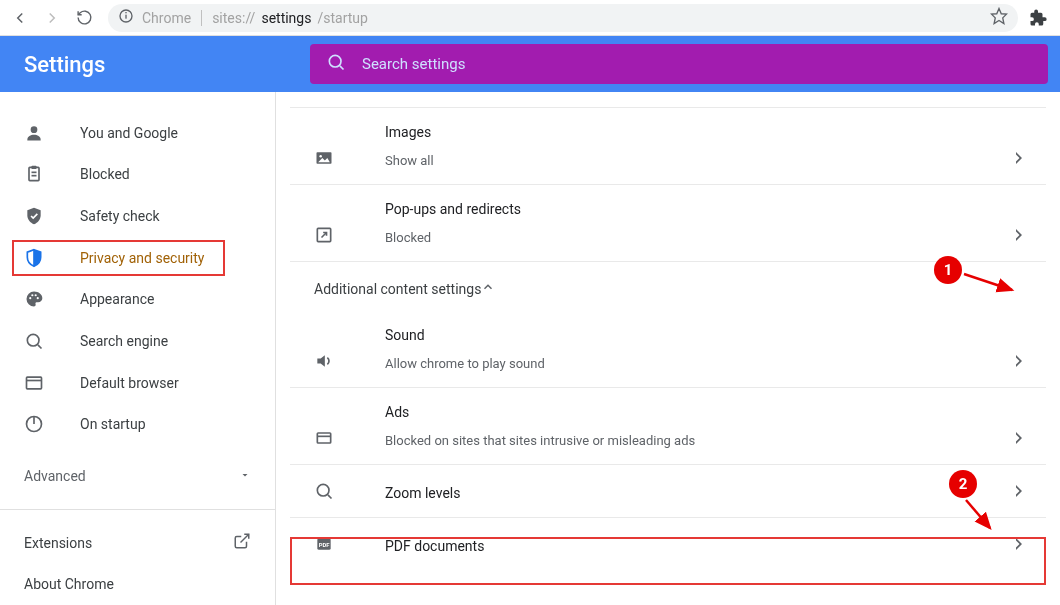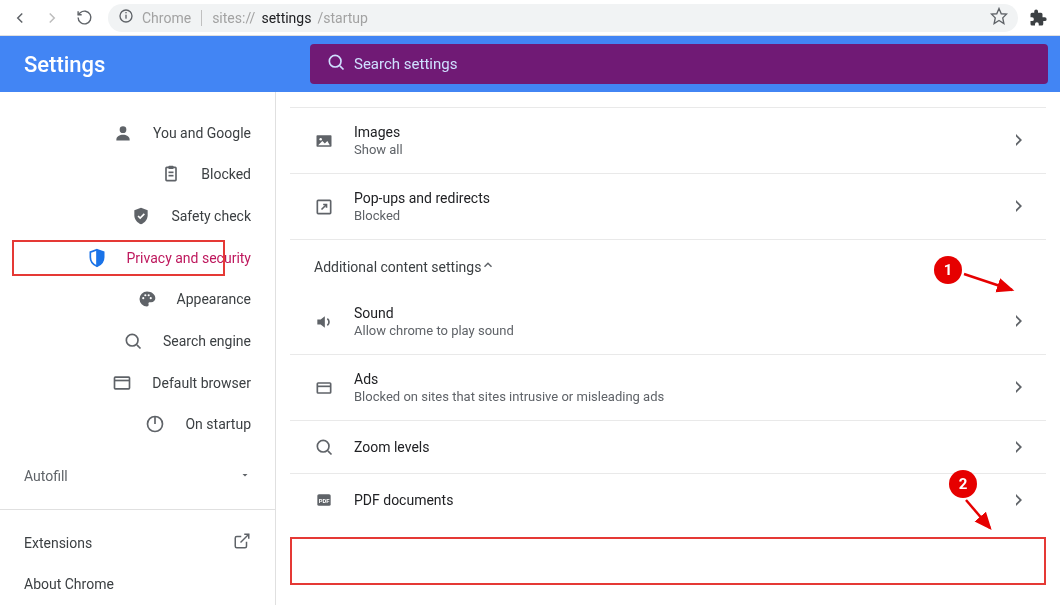--- a/index.html
+++ b/index.html
@@ -13,46 +13,46 @@
   .addr-text { font-size:14px; color:#a2a2a2; display:flex; align-items:center; gap:6px; }
   .addr-text .dark { color:#202124; }
   .addr-text .divider { width:1px; height:16px; background:#c0c0c0; margin:0 4px; }
   .star { color:#5f6368; }
   .ext-icon { width:32px; display:flex; justify-content:center; }
 
   
   .blue-bar { height:56px; background:#4285f4; display:flex; align-items:center; }
   .settings-title { width:310px; padding-left:24px; font-size:22px; font-weight:500; color:#fff; }
   .search-wrap { flex:1; margin-right:12px; }
-  .search-box { height:40px; background:#701a75; border-radius:4px; display:flex; align-items:center; padding:0 16px; gap:8px; color:#cfe0ff; }
+  .search-box { height:40px; background:#a21caf; border-radius:4px; display:flex; align-items:center; padding:0 16px; gap:16px; color:#cfe0ff; }
   .search-box input { flex:1; background:transparent; border:none; outline:none; font-size:15px; color:#fff; }
   .search-box input::placeholder { color:#cfe0ff; }
 
   
   .app-body { display:flex; height:calc(605px - 36px - 56px); }
   .sidebar { width:276px; border-right:1px solid #e0e0e0; padding-top:20px; display:flex; flex-direction:column; }
-  .nav-item { display:flex; align-items:center; gap:20px; height:44px; padding:0 24px; font-size:14px; color:#3c4043; cursor:pointer; position:relative;justify-content:flex-end; }
+  .nav-item { display:flex; align-items:center; gap:36px; height:44px; padding:0 24px; font-size:14px; color:#3c4043; cursor:pointer; position:relative; }
   .nav-item svg, .nav-item .nav-icon { width:20px; height:20px; color:#5f6368; flex-shrink:0; }
-  .nav-item.active { color:#be185d; }
+  .nav-item.active { color:#a16207; }
   .nav-item.active svg { color:#1a73e8; }
   .nav-highlight { position:absolute; left:12px; right:50px; top:3px; bottom:3px; border:2px solid #e53935; pointer-events:none; }
   .advanced-row { display:flex; align-items:center; justify-content:space-between; padding:0 24px; height:44px; color:#5f6368; font-size:14px; cursor:pointer; margin-top:10px; }
   .sidebar-sep { border:none; border-top:1px solid #e0e0e0; margin:12px 0; }
   .side-link { display:flex; align-items:center; justify-content:space-between; padding:0 24px; height:44px; color:#3c4043; font-size:14px; cursor:pointer; }
 
   .main { flex:1; overflow:hidden; position:relative; padding-top:0; }
   .truncated { height:16px; border-bottom:1px solid #e9e9e9; margin-left:14px; margin-right:14px; position:relative; }
 
-  .row { display:flex; align-items:center; padding:16px 24px 16px 24px; margin:0 14px; border-bottom:1px solid #e9e9e9; cursor:pointer; position:relative; }
+  .row { display:flex; align-items:flex-end; padding:16px 24px 16px 24px; margin:0 14px; border-bottom:1px solid #e9e9e9; cursor:pointer; position:relative;gap:31px; }
   .row:last-child { border-bottom:none; }
   .row .ricon { width:40px; display:flex; justify-content:flex-start; color:#5f6368; }
   .row .ricon svg { width:20px; height:20px; }
   .row .rtxt { flex:1; }
   .row .rtitle { font-size:14px; color:#202124; }
-  .row .rsub { font-size:13px; color:#5f6368; margin-top:2px; }
+  .row .rsub { font-size:13px; color:#5f6368; margin-top:13px; }
   .row .chev { color:#5f6368; }
 
   .section-head { display:flex; align-items:center; padding:18px 24px 14px; margin:0 14px; font-size:14px; color:#3c4043; }
   .section-head .chev { color:#5f6368; }
 
   
   .anno-badge { position:absolute; width:28px; height:28px; border-radius:50%; background:#e60000; color:#fff; font-weight:700; font-size:15px; display:flex; align-items:center; justify-content:center; z-index:10; }
   .anno-arrow { position:absolute; pointer-events:none; z-index:9; }
 
   .red-box { position:absolute; border:2px solid #e53935; pointer-events:none; }
@@ -183,21 +183,21 @@
     </div>
     <div class="nav-item">
       <svg viewBox="0 0 24 24" fill="none" stroke="currentColor" stroke-width="2">
           <circle cx="12" cy="12" r="9"></circle>
           <line x1="12" y1="3" x2="12" y2="12"></line>
         </svg>
       <span>On startup</span>
     </div>
 
     <div class="advanced-row">
-      <span>Autofill</span>
+      <span>Advanced</span>
       <span>
         <svg viewBox="0 0 24 24" width="12" height="12" fill="currentColor">
             <polygon points="7 10 12 15 17 10"></polygon>
           </svg>
       </span>
     </div>
 
     <hr class="sidebar-sep">
 
     <div class="side-link">

